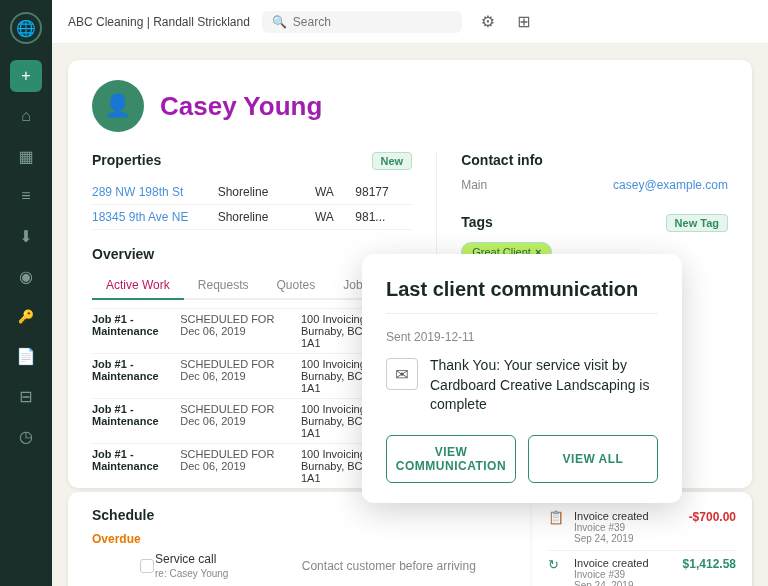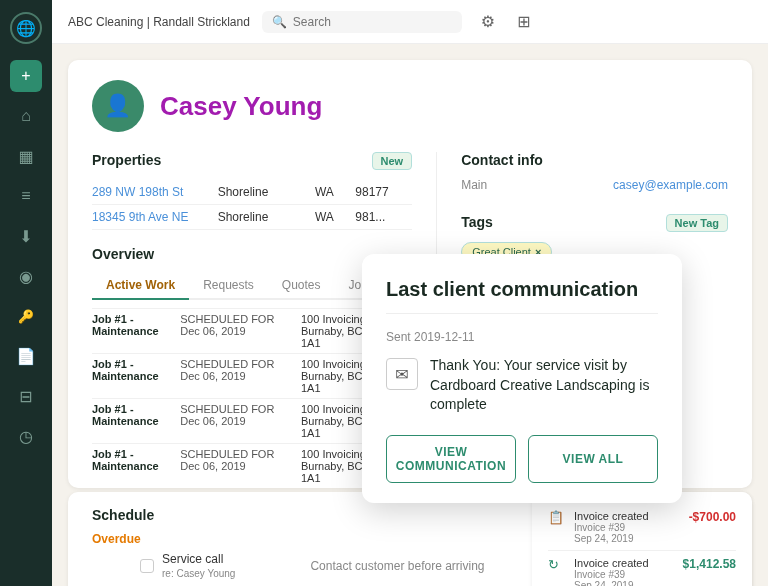--- a/index.html
+++ b/index.html
@@ -200,44 +200,44 @@
     }
     .overview-tab {
       font-size: 12px;
       padding: 6px 14px;
       cursor: pointer;
       color: #888;
       border-bottom: 2px solid transparent;
       margin-bottom: -2px;
     }
     .overview-tab.active {
-      color: #a16207;
+      color: #be185d;
       border-bottom-color: #2d8c6e;
-      font-weight: 700;
+      font-weight: 400;
     }
 
     
     .contact-info-section { margin-bottom: 16px; }
     .contact-row {
       display: flex;
       justify-content: space-between;
       align-items: center;
       font-size: 12px;
       margin-bottom: 22px;
     }
     .contact-label { color: #888; }
     .contact-value { color: #4a90d9; }
 
     
     .tags-section { margin-bottom: 12px; }
     .tag-chip {
       display: inline-flex;
       align-items: center;
       gap: 4px;
-      background: #fef9c3;
+      background: #bef264;
       border: 1px solid #b2dfdb;
       border-radius: 12px;
       padding: 3px 10px;
       font-size: 11px;
       color: #2d6a4f;
     }
     .tag-x { cursor: pointer; color: #2d6a4f; font-weight: bold; }
 
     
     .popup-card {
@@ -326,21 +326,21 @@
     }
     .schedule-overdue {
       font-size: 12px;
       color: #e57a00;
       font-weight: 600;
       margin-bottom: 6px;
     }
     .schedule-item {
       display: flex;
       align-items: center;
-      gap: 8px;
+      gap: 1px;
       font-size: 12px;
       color: #333;
       padding-left: 48px;
     }
     .schedule-checkbox {
       width: 14px; height: 14px;
       border: 1px solid #ccc;
       border-radius: 3px;
       flex-shrink: 0;
     }

